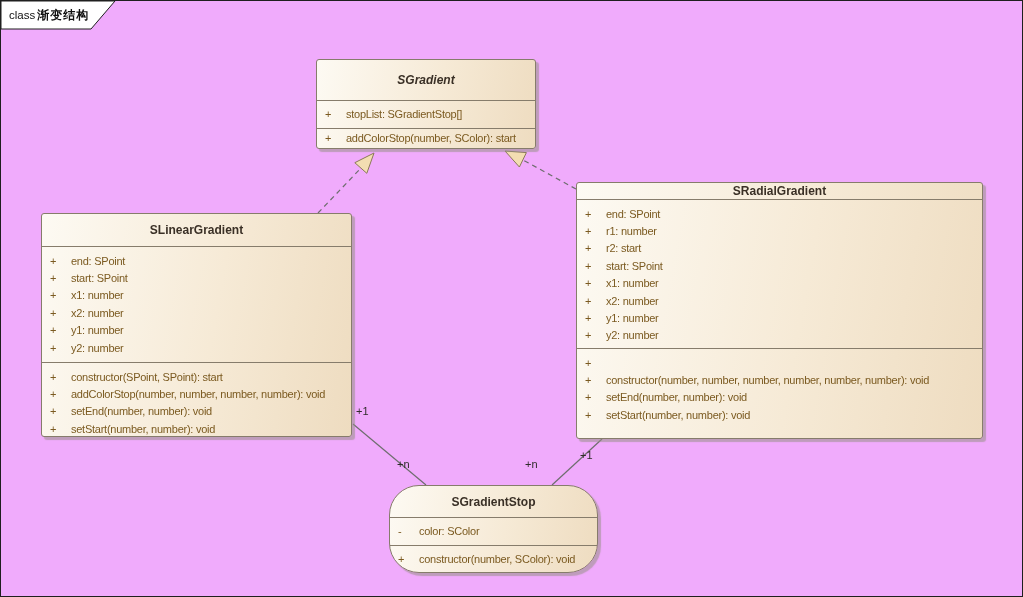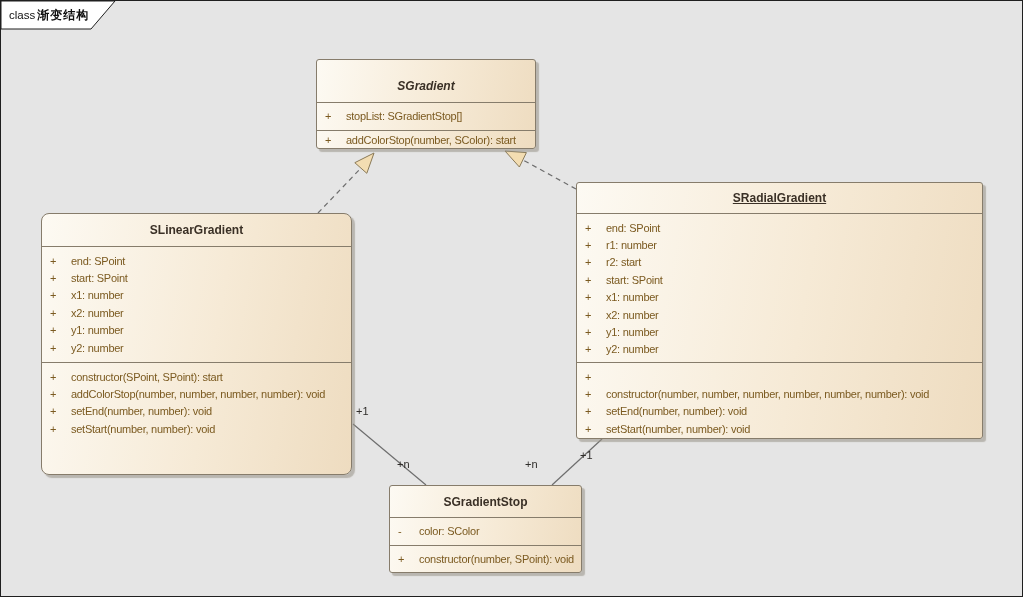--- a/index.html
+++ b/index.html
@@ -1,20 +1,20 @@
 <!DOCTYPE html>
 <html><head>
 <meta charset="utf-8">
 <style>
   html,body{margin:0;padding:0;background:#fff;}
   #canvas{
     position:relative;
     width:1021px;height:595px;
     border:1px solid #1f1f1f;
-    background:#e5e5e5;
+    background:#f0abfc;
     font-family:"Liberation Sans", sans-serif;
     overflow:hidden;
   }
   
   .frame-tab{position:absolute;left:0;top:0;width:130px;height:30px;}
   .frame-tab svg{position:absolute;left:0;top:0;}
   .frame-tab .tab-label{
     position:absolute;left:8px;top:6px;
     font-size:12px;color:#111;white-space:nowrap;
   }
@@ -44,32 +44,32 @@
     display:flex;align-items:center;
     height:17.4px;
     padding-left:8px;
     font-size:11px;letter-spacing:-0.25px;
     color:#7b5a20;white-space:nowrap;width:100%;
     box-sizing:border-box;
   }
   .member .vis{width:21px;flex:0 0 21px;}
   
   #cls-sgradient{left:315px;top:58px;width:220px;height:90px;}
-  #cls-sgradient .uml-title{height:34px;margin-top:9px;}
+  #cls-sgradient .uml-title{height:41px;}
   #cls-sgradient .sec.attrs{height:28px;}
   #cls-sgradient .sec.ops{flex:1;}
-  #cls-slinear{left:40px;top:212px;width:311px;height:262px;border-radius:8px;}
+  #cls-slinear{left:40px;top:212px;width:311px;height:224px;}
   #cls-slinear .uml-title{height:33px;}
   #cls-slinear .sec.attrs{height:116px;}
   #cls-slinear .sec.ops{flex:1;}
   #cls-sradial{left:575px;top:181px;width:407px;height:257px;}
-  #cls-sradial .uml-title{height:31px;text-decoration:underline;}
+  #cls-sradial .uml-title{height:17px;}
   #cls-sradial .sec.attrs{height:149px;}
   #cls-sradial .sec.ops{flex:1;}
-  #cls-sstop{left:388px;top:484px;width:193px;height:88px;}
+  #cls-sstop{left:388px;top:484px;width:209px;height:88px;border-radius:30px;}
   #cls-sstop .uml-title{height:32px;}
   #cls-sstop .sec.attrs{height:28px;}
   #cls-sstop .sec.ops{flex:1;}
   
   #connectors{position:absolute;left:0;top:0;pointer-events:none;}
   .mult{
     position:absolute;font-size:11px;color:#2f2d2a;white-space:nowrap;
   }
   #mult-l1{left:355px;top:404px;}
   #mult-ln{left:396px;top:457px;}
@@ -230,21 +230,21 @@
     <div class="uml-title">SGradientStop</div>
     <div class="sec attrs single">
       <div class="member">
         <span class="vis">-</span>
         <span>color: SColor</span>
       </div>
     </div>
     <div class="sec ops single">
       <div class="member">
         <span class="vis">+</span>
-        <span>constructor(number, SPoint): void</span>
+        <span>constructor(number, SColor): void</span>
       </div>
     </div>
   </div>
 
   <div id="mult-l1" class="mult">+1</div>
   <div id="mult-ln" class="mult">+n</div>
   <div id="mult-rn" class="mult">+n</div>
   <div id="mult-r1" class="mult">+1</div>
 
 </div>

